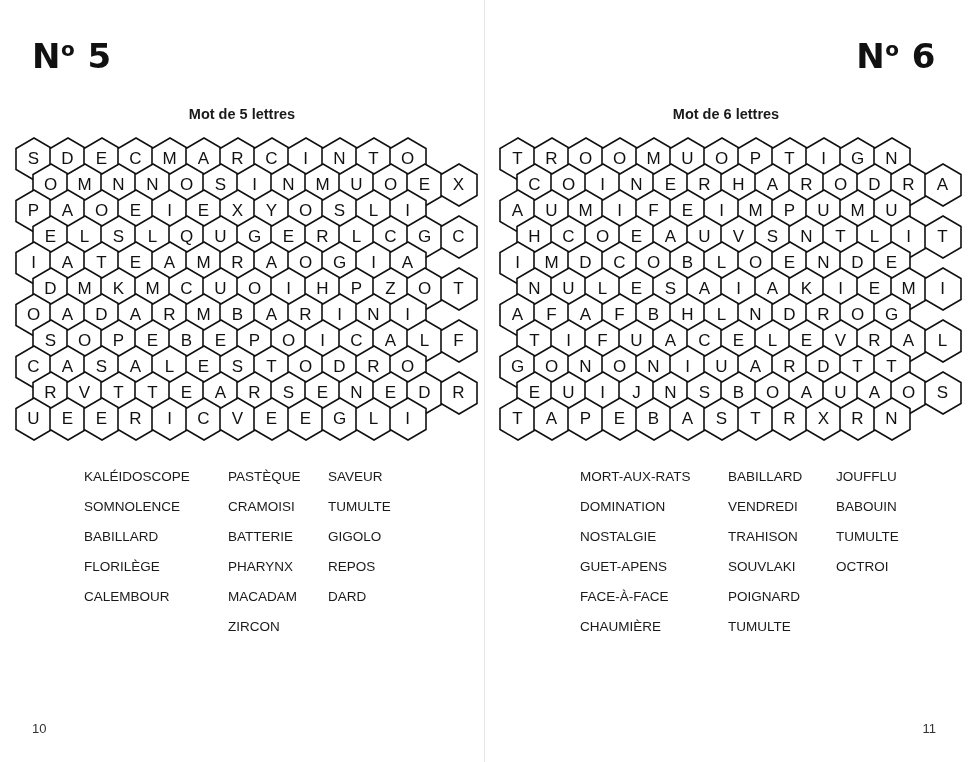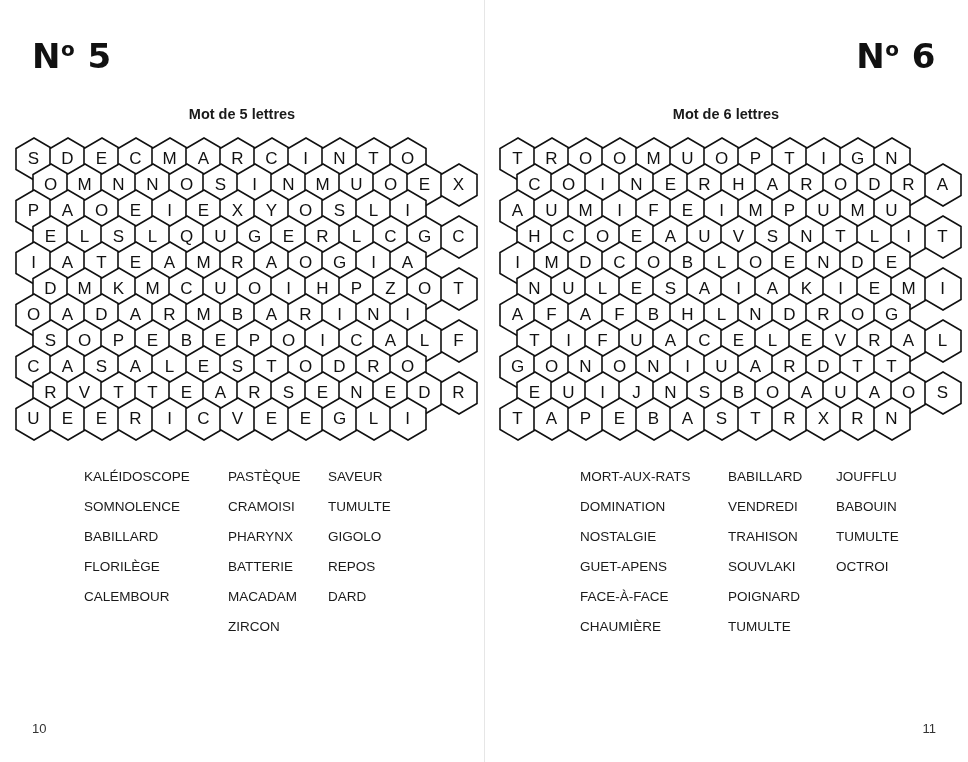--- a/index.html
+++ b/index.html
@@ -1004,22 +1004,22 @@
         <div class="word-col">
           <div class="word-item">KALÉIDOSCOPE</div>
           <div class="word-item">SOMNOLENCE</div>
           <div class="word-item">BABILLARD</div>
           <div class="word-item">FLORILÈGE</div>
           <div class="word-item">CALEMBOUR</div>
         </div>
         <div class="word-col">
           <div class="word-item">PASTÈQUE</div>
           <div class="word-item">CRAMOISI</div>
+          <div class="word-item">BATTERIE</div>
           <div class="word-item">PHARYNX</div>
-          <div class="word-item">BATTERIE</div>
           <div class="word-item">MACADAM</div>
           <div class="word-item">ZIRCON</div>
         </div>
         <div class="word-col">
           <div class="word-item">SAVEUR</div>
           <div class="word-item">TUMULTE</div>
           <div class="word-item">GIGOLO</div>
           <div class="word-item">REPOS</div>
           <div class="word-item">DARD</div>
         </div>

